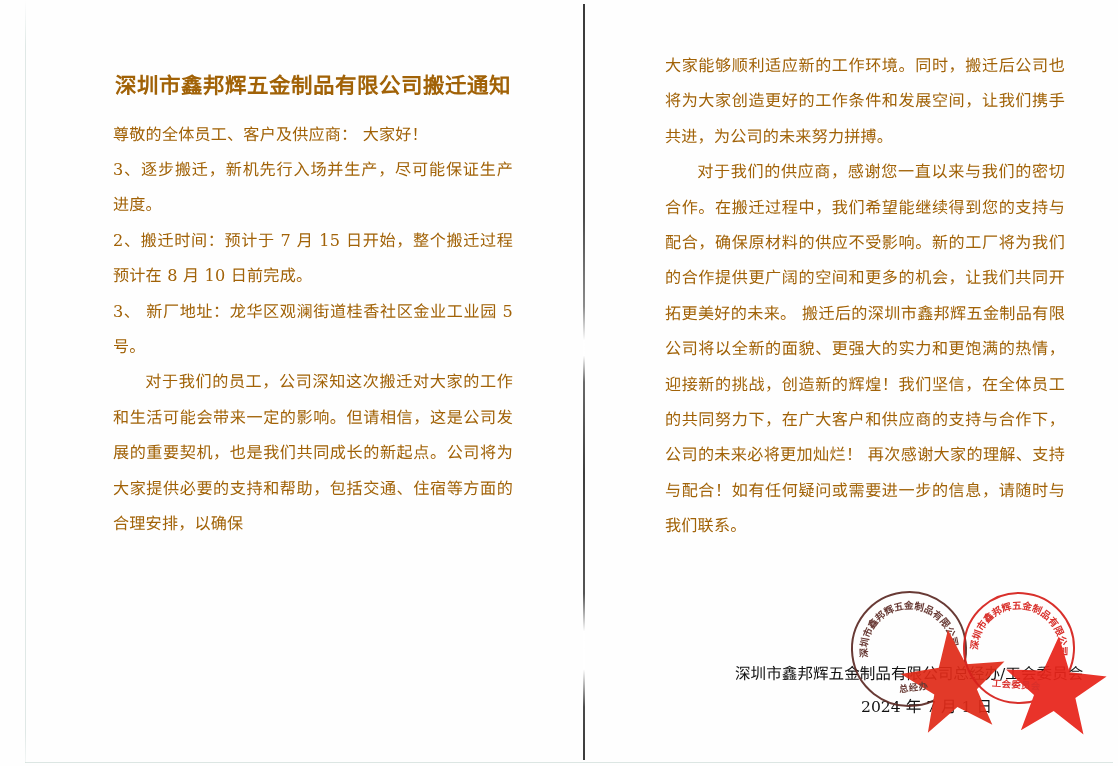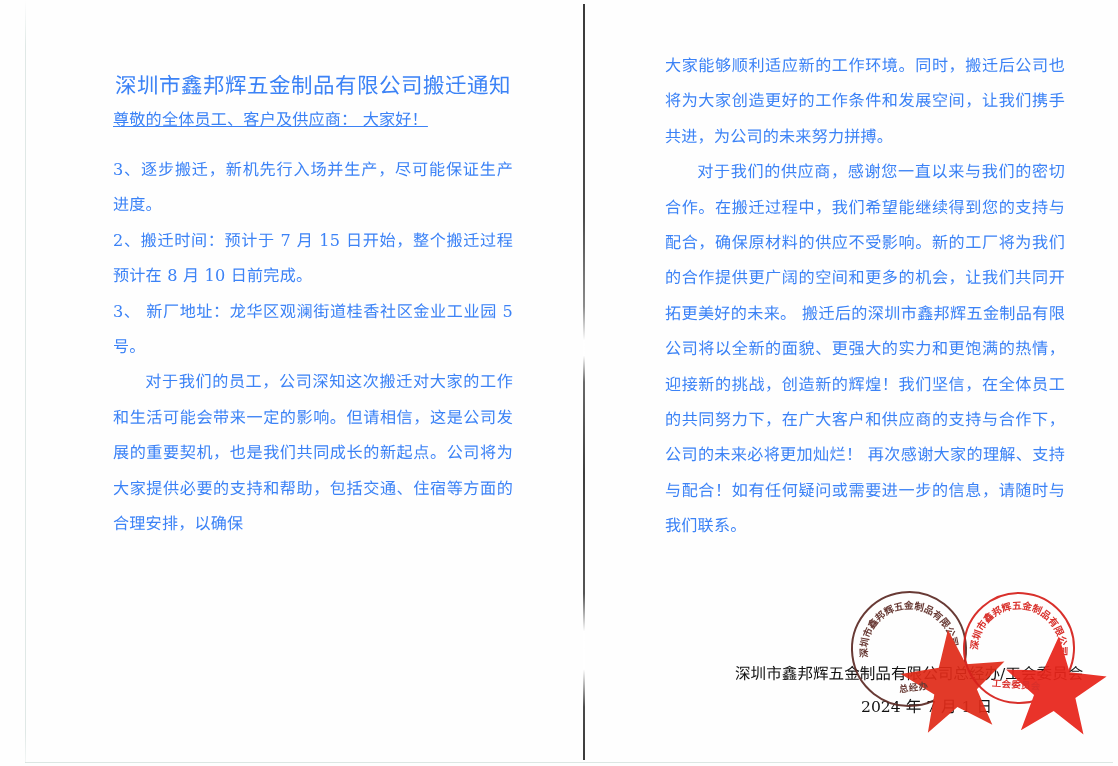--- a/index.html
+++ b/index.html
@@ -47,28 +47,28 @@
        rgba(255,255,255,0.9) 44.5%, rgba(255,255,255,0.95) 46.5%,
        #6a6a6a 50%, #3d3d3d 62%, #555 78%,
        rgba(255,255,255,0.95) 83%, rgba(255,255,255,1) 88%,
        #4a4a4a 93%, #3a3a3a 100%);
   }
 
   .col {
     position: absolute;
     top: 0;
     width: 400px;
-    color: #3b82f6;
+    color: #a16207;
   }
   .col-left  { left: 113px; }
   .col-right { left: 665px; }
 
   .doc-title {
     font-size: 21.5px;
-    font-weight: normal;
+    font-weight: bold;
     text-align: center;
     letter-spacing: 0.5px;
     margin: 0;
     padding: 0;
   }
 
   p.para {
     font-size: 16.1px;
     line-height: 35.4px;
     margin: 0;
@@ -159,21 +159,21 @@
 <div class="page">
 
   <div class="page-edge-left"></div>
   <div class="page-edge-bottom"></div>
   <div class="gutter"></div>
 
   <div class="col col-left" style="top:68px;">
     <h1 class="doc-title">深圳市鑫邦辉五金制品有限公司搬迁通知</h1>
   </div>
 
-  <div class="col col-left" style="top:102px;text-decoration:underline;">
+  <div class="col col-left" style="top:117px;">
     <p class="para noindent">尊敬的全体员工、客户及供应商：  大家好！</p>
   </div>
 
   <div class="col col-left" style="top:152px;">
     <p class="para noindent">3、逐步搬迁，新机先行入场并生产，尽可能保证生产进度。</p>
     <p class="para noindent">2、搬迁时间：预计于 7 月 15 日开始，整个搬迁过程预计在 8 月 10 日前完成。</p>
     <p class="para noindent">3、 新厂地址：龙华区观澜街道桂香社区金业工业园 5 号。</p>
     <p class="para indent">对于我们的员工，公司深知这次搬迁对大家的工作和生活可能会带来一定的影响。但请相信，这是公司发展的重要契机，也是我们共同成长的新起点。公司将为大家提供必要的支持和帮助，包括交通、住宿等方面的合理安排，以确保</p>
   </div>
 

